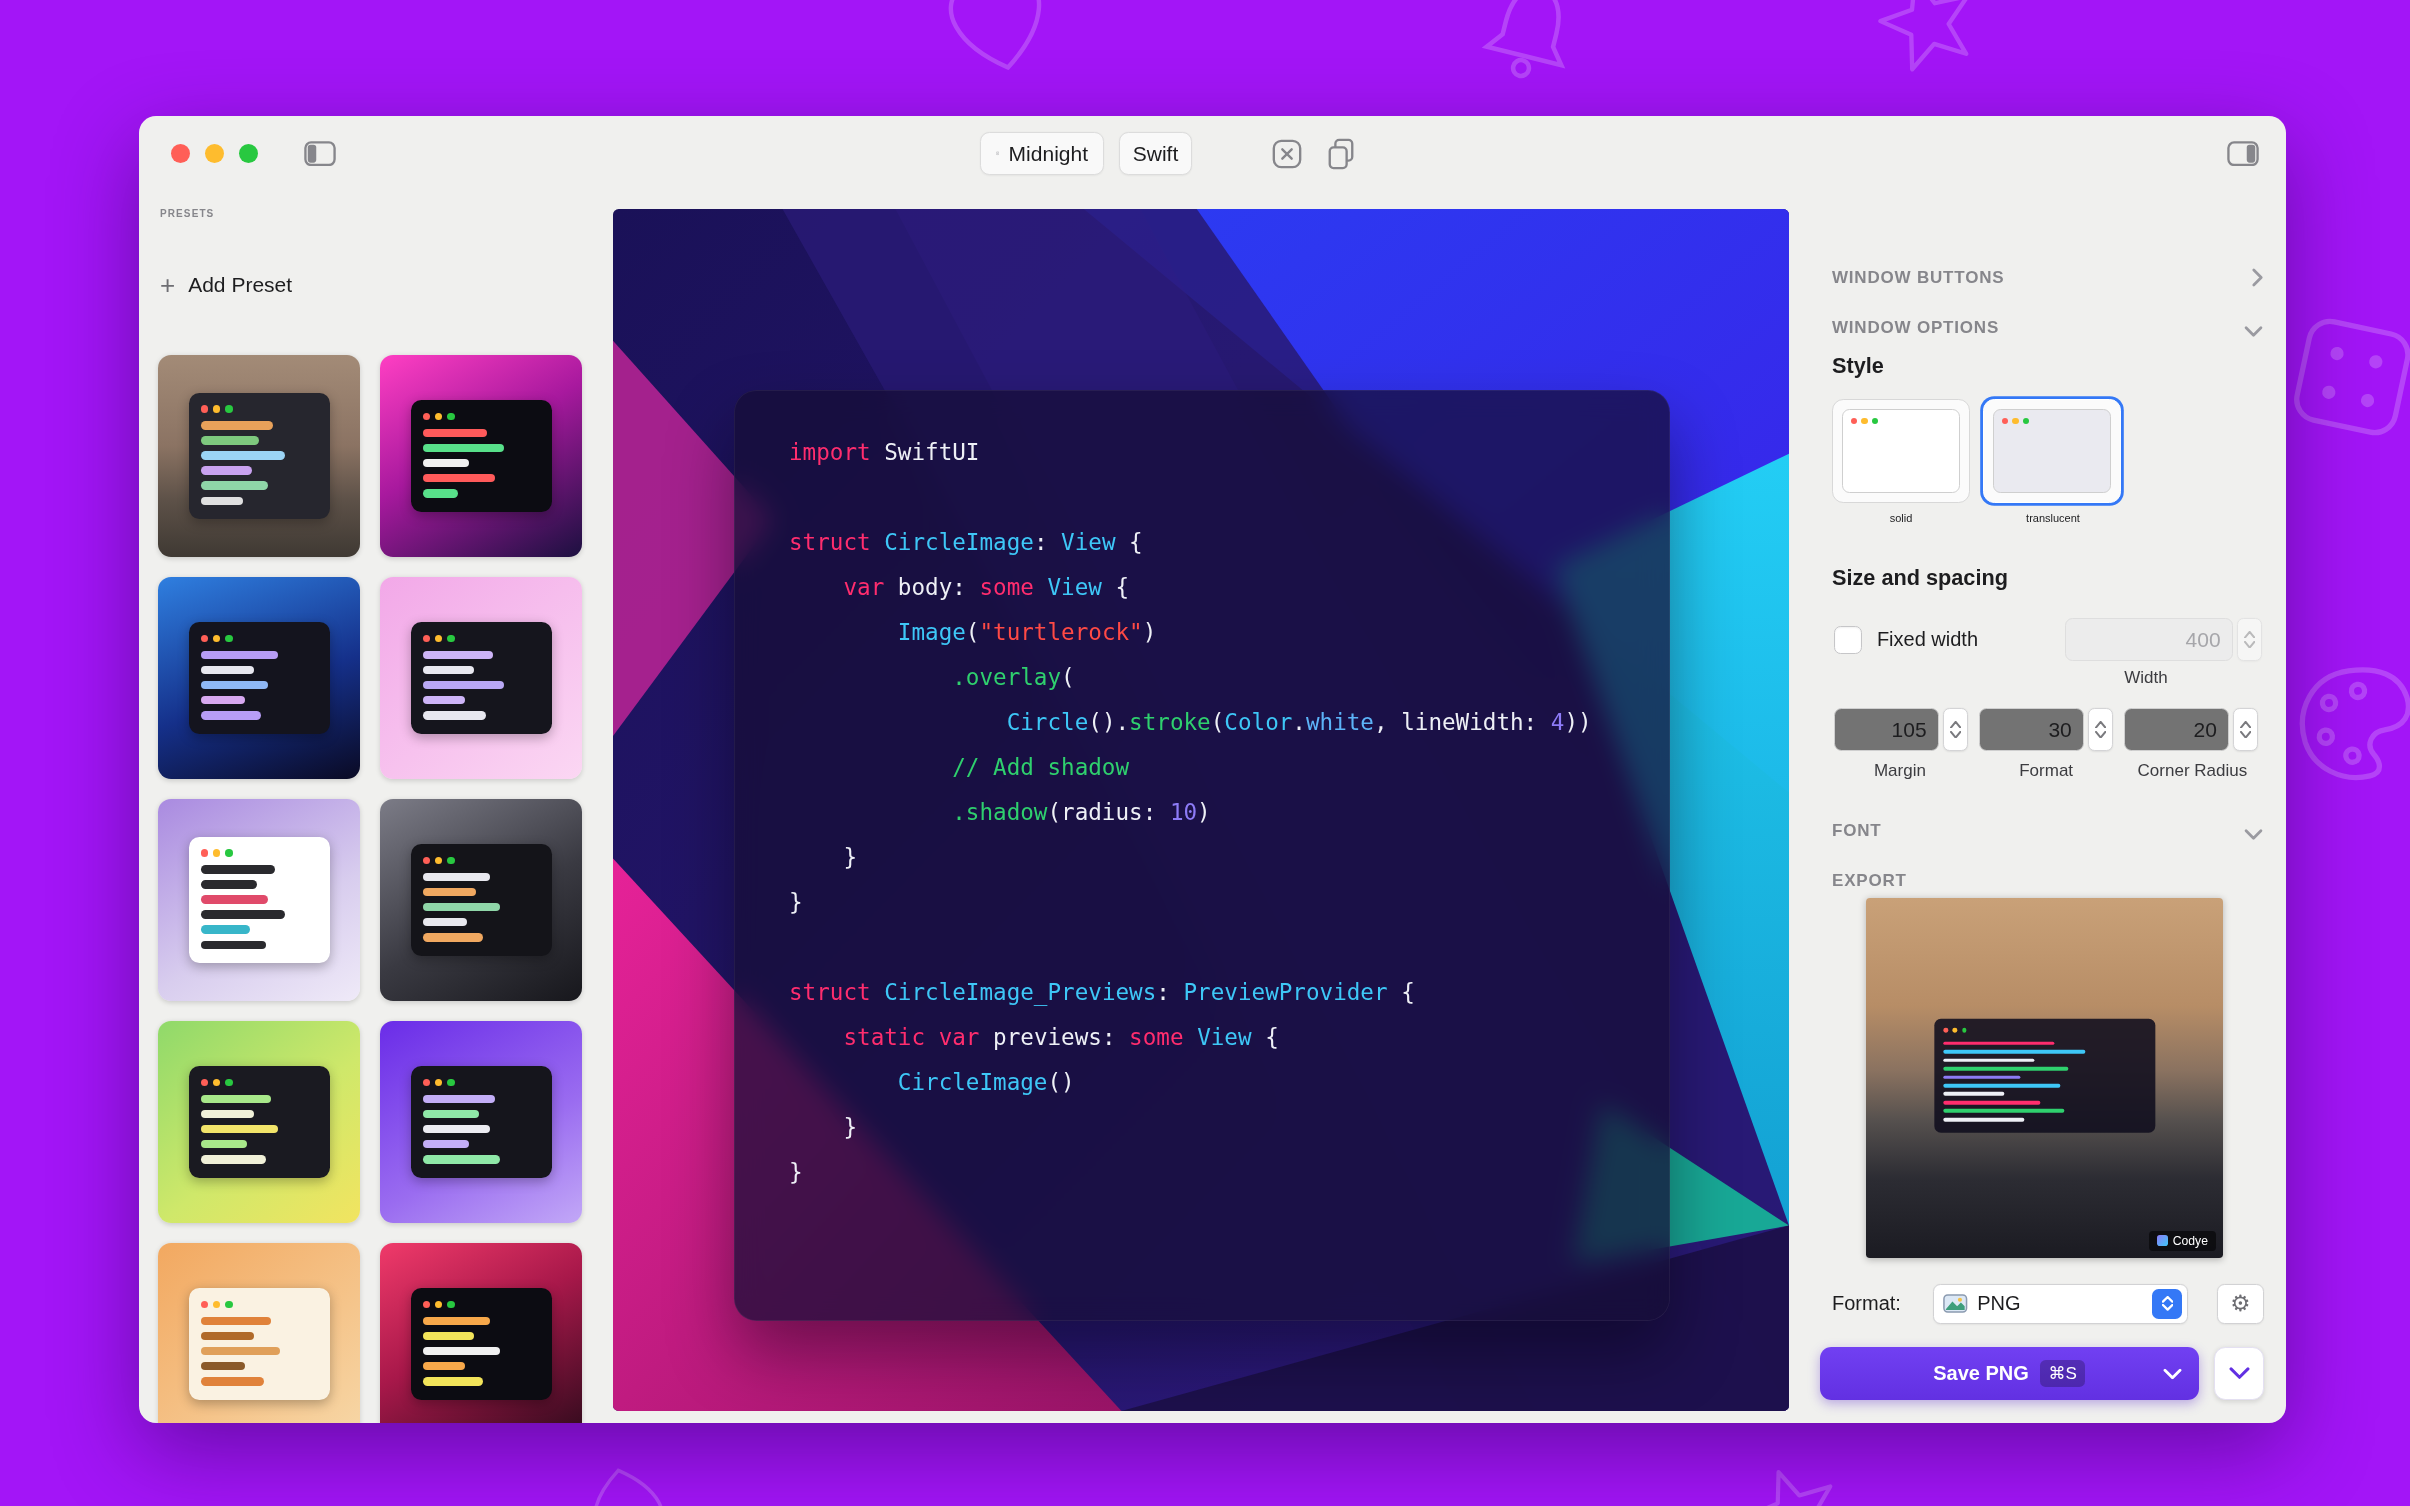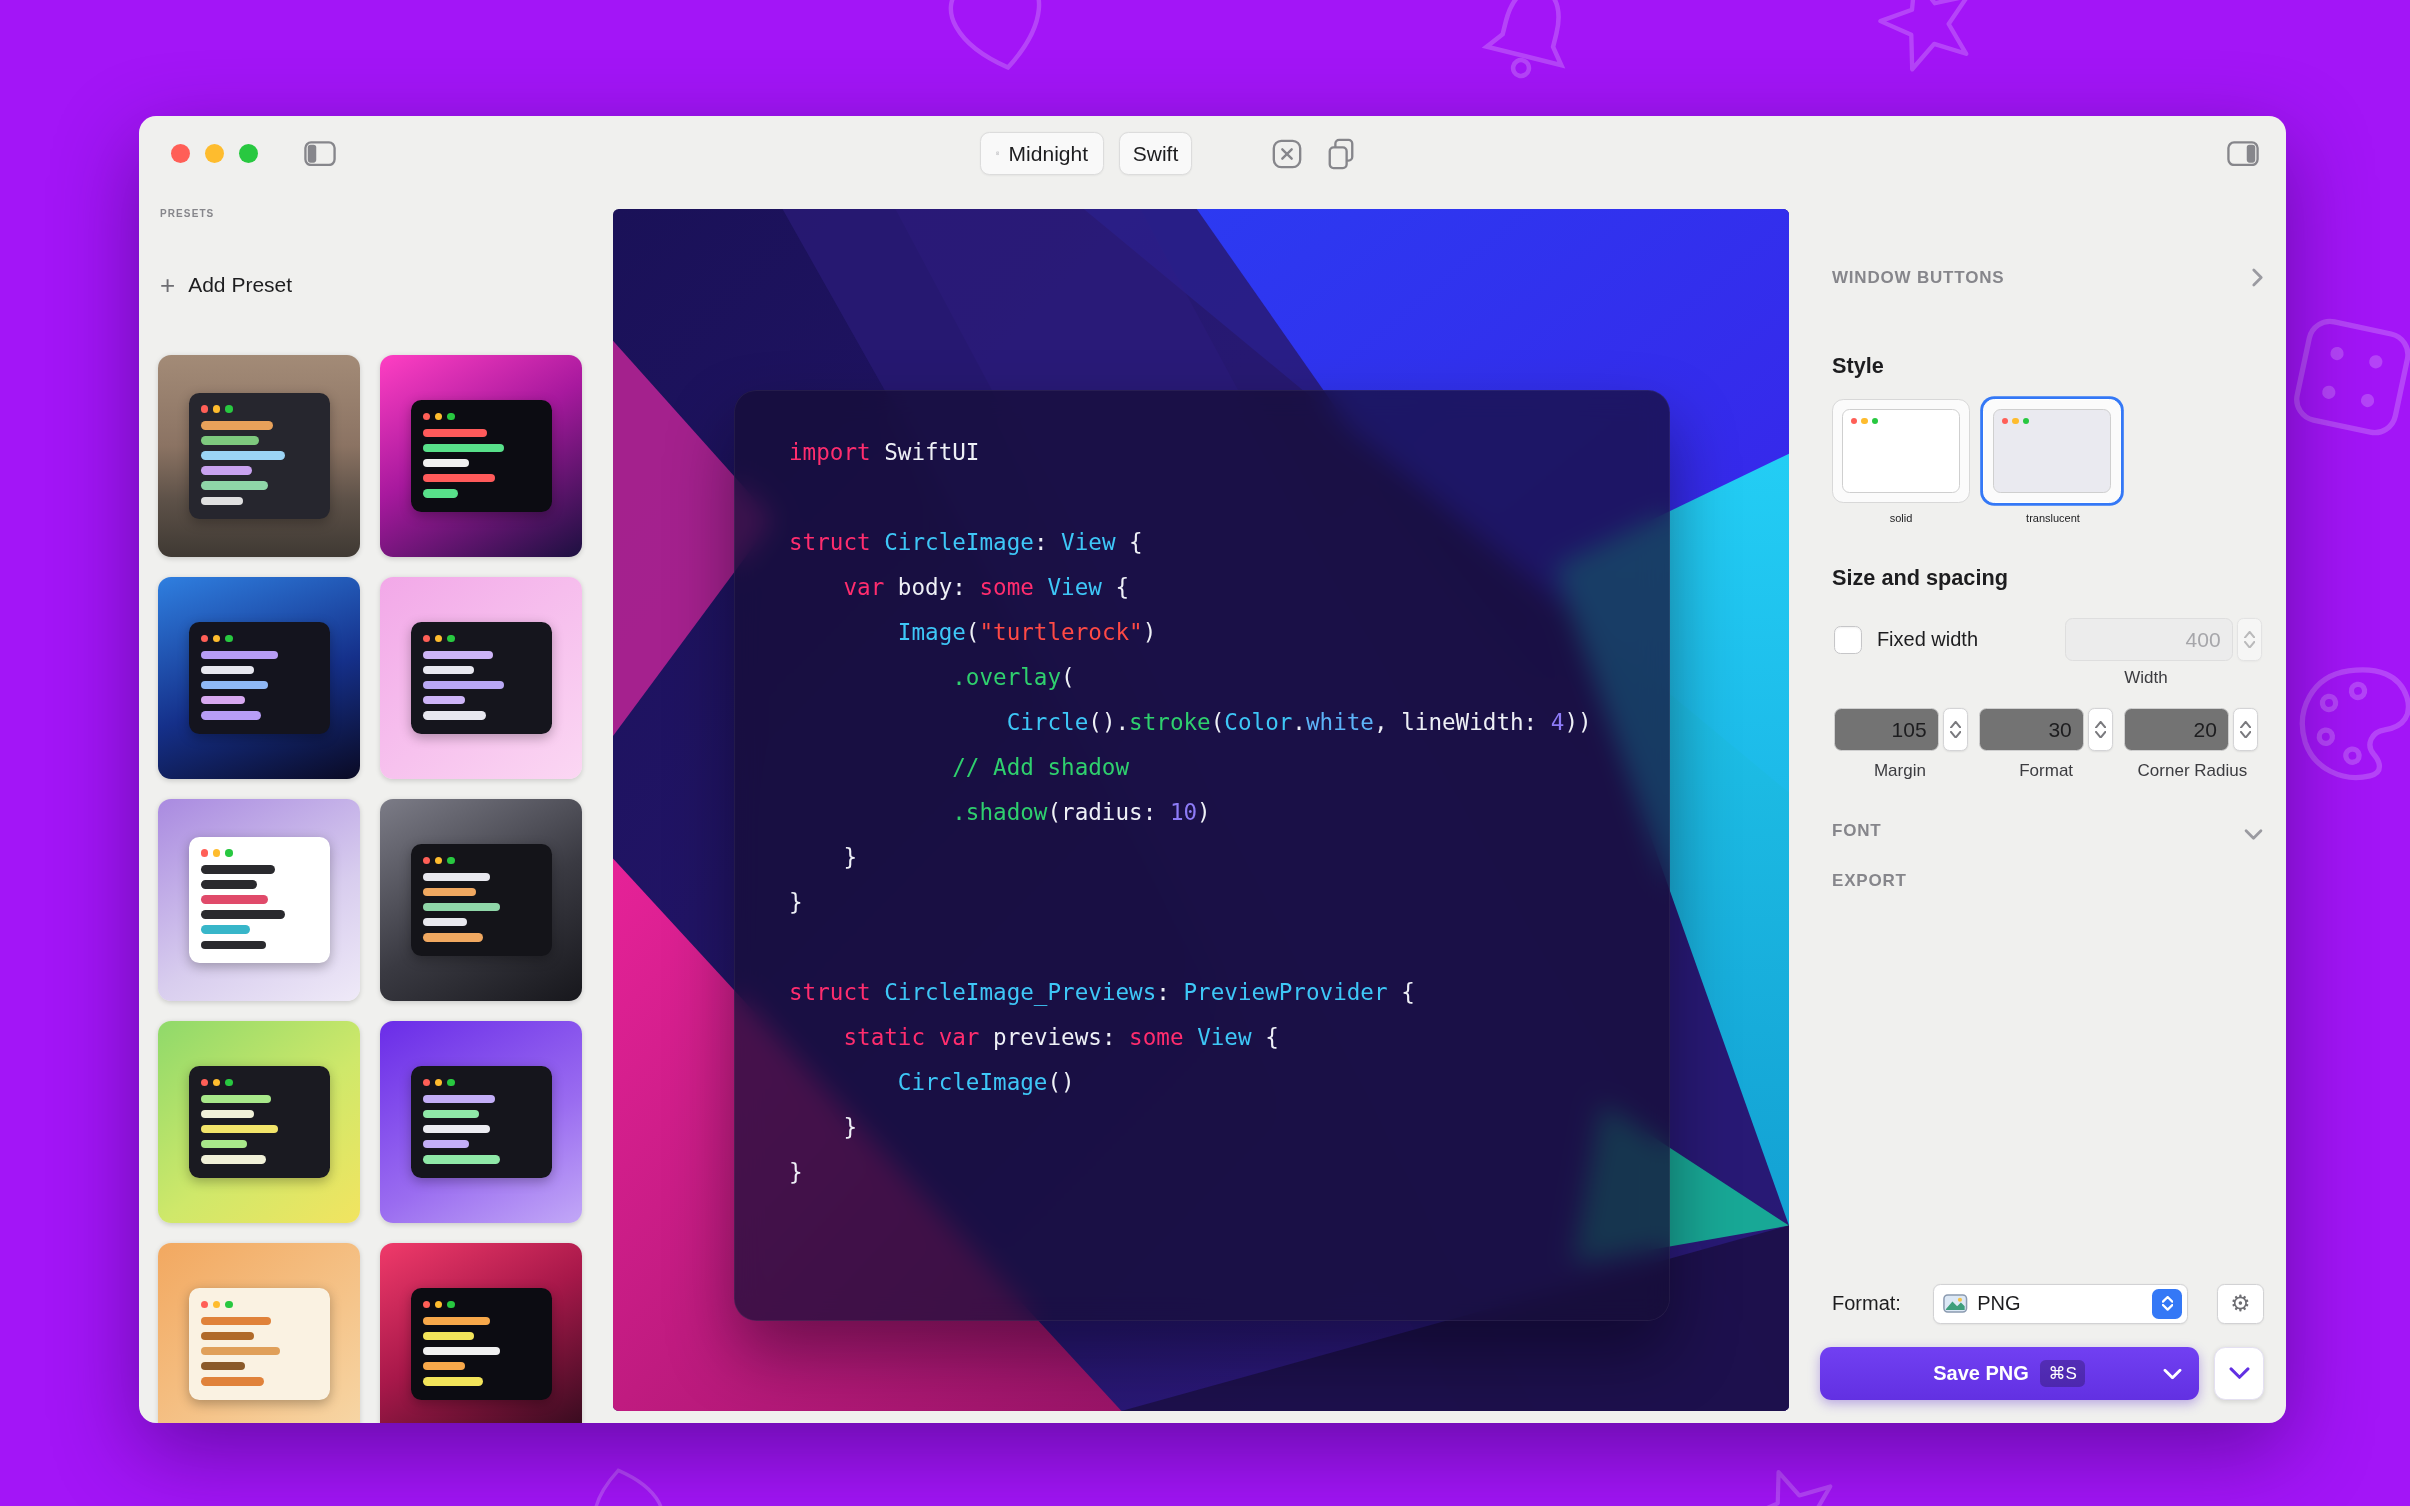--- a/index.html
+++ b/index.html
@@ -477,20 +477,26 @@
 
   <aside class="inspector">
 
     <button class="section-row" style="top:59px;">
       <span class="section-label">WINDOW BUTTONS</span>
       <svg width="13" height="21" viewBox="0 0 14 22">
         <path d="M3 3 L11 11 L3 19" fill="none" stroke="#9a9aa0" stroke-width="3" stroke-linecap="round" stroke-linejoin="round"></path>
       </svg>
     </button>
 
+    <button class="section-row" style="top:109px;">
+      <span class="section-label">WINDOW OPTIONS</span>
+      <svg width="21" height="13" viewBox="0 0 22 14">
+        <path d="M3 3 L11 11 L19 3" fill="none" stroke="#9a9aa0" stroke-width="3" stroke-linecap="round" stroke-linejoin="round"></path>
+      </svg>
+    </button>
 
     <div class="h-style" style="top:162px;">Style</div>
 
     <div class="style-card" style="left:0; top:208px;">
       <div class="mini-window">
         <div class="mini-dots">
             <span style="background:#ff5f57"></span>
             <span style="background:#febc2e"></span>
             <span style="background:#28c840"></span>
           </div>
@@ -572,20 +578,45 @@
       <span class="section-label">FONT</span>
       <svg width="21" height="13" viewBox="0 0 22 14">
         <path d="M3 3 L11 11 L19 3" fill="none" stroke="#9a9aa0" stroke-width="3" stroke-linecap="round" stroke-linejoin="round"></path>
       </svg>
     </button>
 
     <div class="section-row" style="top:662px; cursor:default;">
       <span class="section-label">EXPORT</span>
     </div>
 
+    <div class="export-preview" style="top:707px;">
+      <div class="export-card">
+        <div class="preset-dots">
+            <span style="background:#ff5f57"></span>
+            <span style="background:#febc2e"></span>
+            <span style="background:#28c840"></span>
+          </div>
+        <div>
+            <div class="export-line" style="background: rgb(255, 45, 110); width: 55%;"></div>
+            <div class="export-line" style="background: rgb(62, 199, 247); width: 70%;"></div>
+            <div class="export-line" style="background: rgb(238, 240, 246); width: 45%;"></div>
+            <div class="export-line" style="background: rgb(47, 208, 110); width: 62%;"></div>
+            <div class="export-line" style="background: rgb(141, 123, 247); width: 38%;"></div>
+            <div class="export-line" style="background: rgb(62, 199, 247); width: 58%;"></div>
+            <div class="export-line" style="background: rgb(238, 240, 246); width: 30%;"></div>
+            <div class="export-line" style="background: rgb(255, 45, 110); width: 48%;"></div>
+            <div class="export-line" style="background: rgb(47, 208, 110); width: 60%;"></div>
+            <div class="export-line" style="background: rgb(238, 240, 246); width: 40%;"></div>
+          </div>
+      </div>
+      <div class="watermark">
+        <span class="wm-ico"></span>
+        <span>Codye</span>
+      </div>
+    </div>
 
     <div class="format-row" style="top:1091px;">
       <span class="format-label">Format:</span>
       <button class="format-select">
         <svg width="24.5" height="19" viewBox="0 0 26 20">
           <rect x="1" y="1" width="24" height="18" rx="4" fill="#dce8f5" stroke="#8a9ab0" stroke-width="1.6"></rect>
           <path d="M3 16 L10 8 L15 13 L19 9 L23 13 L23 17 L3 17 Z" fill="#3d9e7c"></path>
           <circle cx="18" cy="6" r="2.2" fill="#f2c24a"></circle>
         </svg>
         <span class="format-value">PNG</span>

